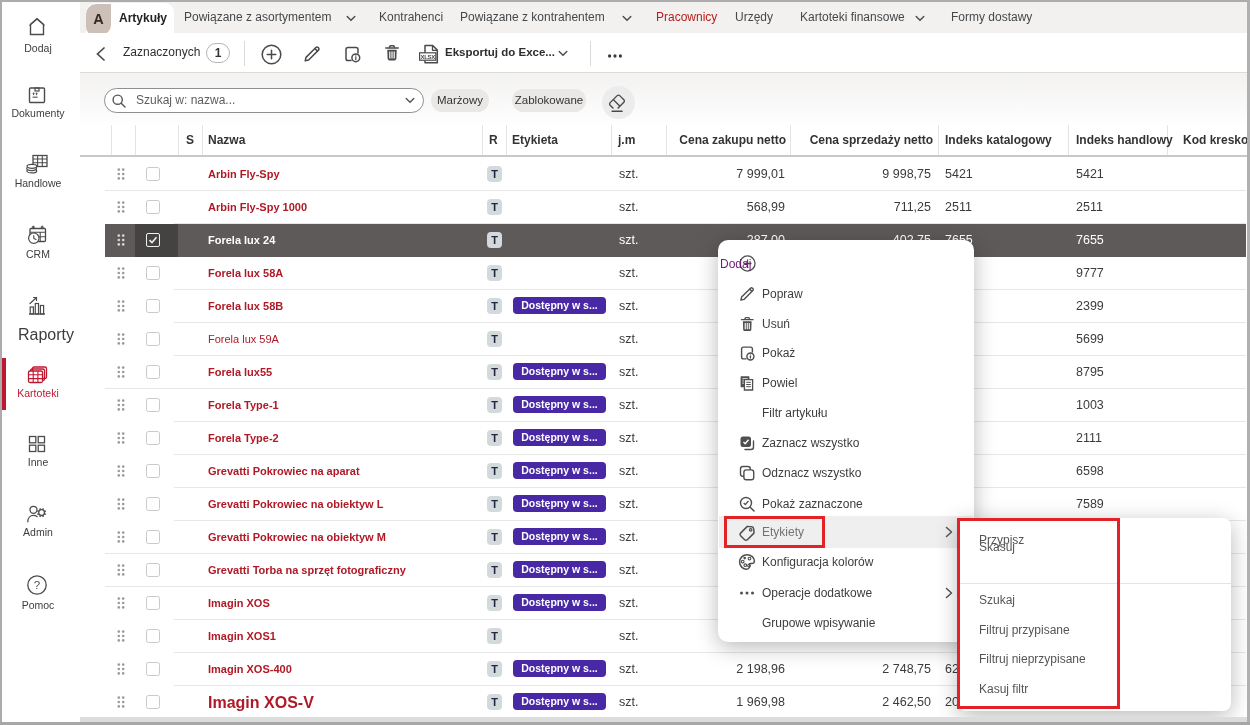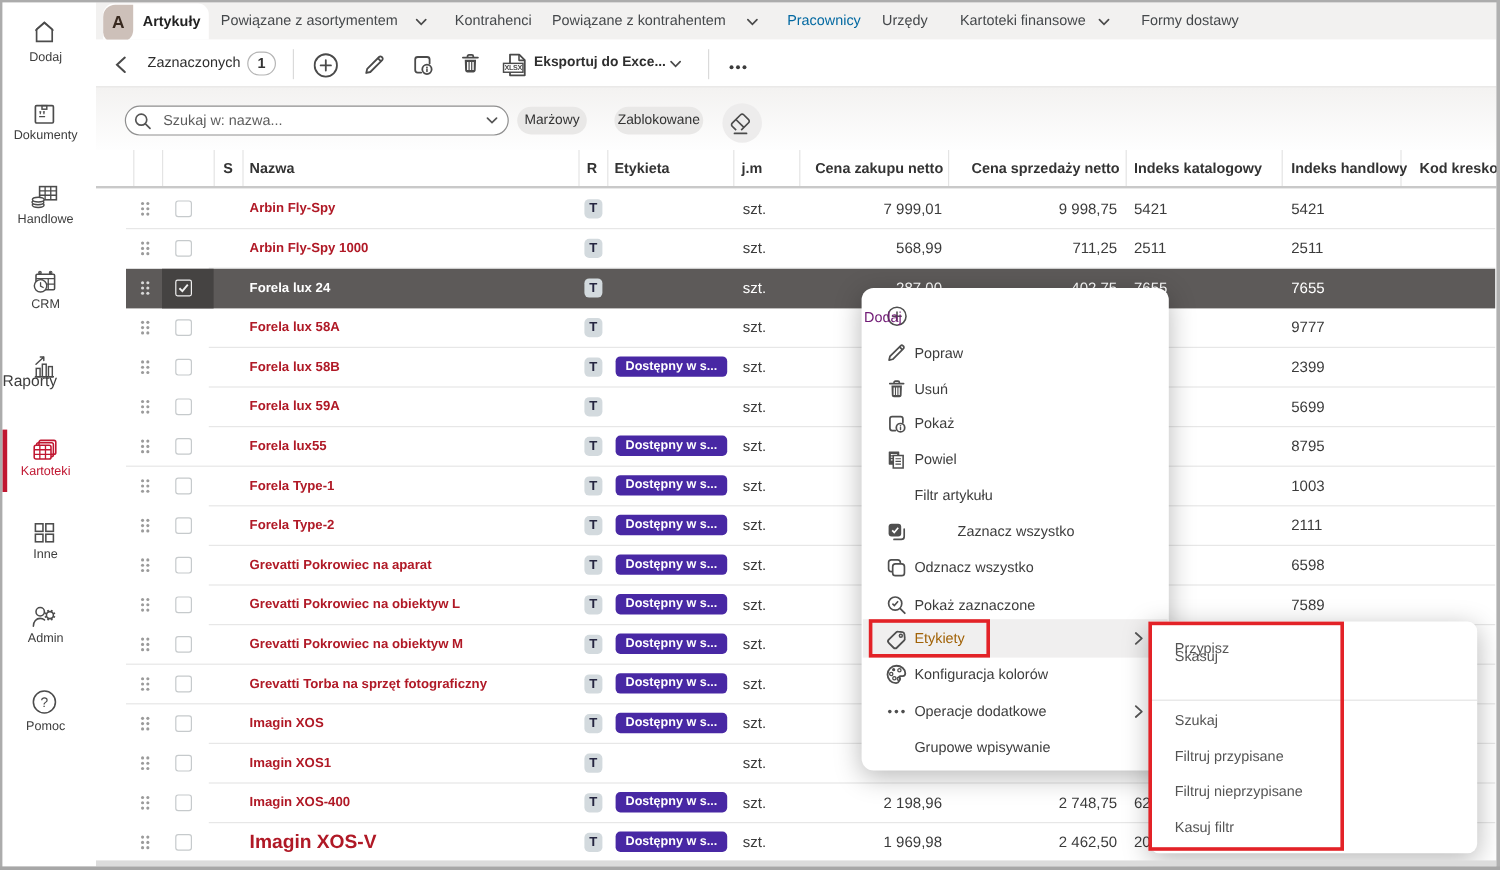--- a/index.html
+++ b/index.html
@@ -19,21 +19,21 @@
 <div class="abs" style="left:119px;top:3px;height:31px;line-height:31px;font-size:12px;font-weight:700;color:#222;">Artykuły</div>
 <div class="abs" style="left:184px;top:2px;height:31px;line-height:31px;font-size:12px;color:#45484b;font-weight:400;">Powiązane z asortymentem</div>
 <svg class="abs" style="left:346px;top:15px" width="10" height="7" viewBox="0 0 10 7">
     <path d="M1.2 1.4 L5 5.2 L8.8 1.4" fill="none" stroke="#4a4a4a" stroke-width="1.4" stroke-linecap="round"></path>
   </svg>
 <div class="abs" style="left:379px;top:2px;height:31px;line-height:31px;font-size:12px;color:#45484b;font-weight:400;">Kontrahenci</div>
 <div class="abs" style="left:460px;top:2px;height:31px;line-height:31px;font-size:12px;color:#45484b;font-weight:400;">Powiązane z kontrahentem</div>
 <svg class="abs" style="left:622px;top:15px" width="10" height="7" viewBox="0 0 10 7">
     <path d="M1.2 1.4 L5 5.2 L8.8 1.4" fill="none" stroke="#4a4a4a" stroke-width="1.4" stroke-linecap="round"></path>
   </svg>
-<div class="abs" style="left:656px;top:2px;height:31px;line-height:31px;font-size:12px;color:#0369a1;font-weight:400;">Pracownicy</div>
+<div class="abs" style="left:656px;top:2px;height:31px;line-height:31px;font-size:12px;color:#b91c1c;font-weight:400;">Pracownicy</div>
 <div class="abs" style="left:735px;top:2px;height:31px;line-height:31px;font-size:12px;color:#45484b;font-weight:400;">Urzędy</div>
 <div class="abs" style="left:800px;top:2px;height:31px;line-height:31px;font-size:12px;color:#45484b;font-weight:400;">Kartoteki finansowe</div>
 <svg class="abs" style="left:915px;top:15px" width="10" height="7" viewBox="0 0 10 7">
     <path d="M1.2 1.4 L5 5.2 L8.8 1.4" fill="none" stroke="#4a4a4a" stroke-width="1.4" stroke-linecap="round"></path>
   </svg>
 <div class="abs" style="left:951px;top:2px;height:31px;line-height:31px;font-size:12px;color:#45484b;font-weight:400;">Formy dostawy</div>
 <div class="abs" style="left:80px;top:33px;width:1167px;height:39px;background:#fff;"></div>
 <div class="abs" style="left:80px;top:72px;width:1167px;height:1px;background:#dcdbda;"></div>
 <div class="abs" style="left:80px;top:73px;width:1167px;height:52px;background:linear-gradient(#f3f2f1,#fefefe);"></div>
 <svg class="abs" style="left:94px;top:46px" width="14" height="16" viewBox="0 0 14 16">
@@ -206,21 +206,21 @@
 <svg class="abs" style="left:116px;top:332px" width="10" height="14" viewBox="0 0 10 14">
     <circle cx="2.8" cy="2.5999999999999996" r="1.3" fill="#9b9b9b"></circle>
     <circle cx="7.2" cy="2.5999999999999996" r="1.3" fill="#9b9b9b"></circle>
     <circle cx="2.8" cy="7" r="1.3" fill="#9b9b9b"></circle>
     <circle cx="7.2" cy="7" r="1.3" fill="#9b9b9b"></circle>
     <circle cx="2.8" cy="11.4" r="1.3" fill="#9b9b9b"></circle>
     <circle cx="7.2" cy="11.4" r="1.3" fill="#9b9b9b"></circle>
   </svg>
 <div class="abs" style="left:146px;top:332px;width:14px;height:14px;border:1.2px solid #c6cacc;border-radius:2.5px;background:#fff;"></div>
 <div class="abs" style="left:174px;top:355px;width:1072px;height:1px;background:#e7e7e7;"></div>
-<div class="abs" style="left:208px;top:323px;height:33px;line-height:33px;font-size:11px;font-weight:700;color:#b01926;white-space:nowrap;">Forela lux 59A</div>
+<div class="abs" style="left:208px;top:323px;height:33px;line-height:33px;font-size:11px;font-weight:400;color:#b01926;white-space:nowrap;">Forela lux 59A</div>
 <div class="abs" style="left:487px;top:331px;width:15px;height:16px;background:#d3dade;border-radius:4px;text-align:center;line-height:16px;font-size:11px;font-weight:700;color:#252540;">T</div>
 <div class="abs" style="left:619px;top:323px;height:33px;line-height:33px;font-size:12.5px;color:#3b3b3b;">szt.</div>
 <div class="abs" style="left:1076px;top:323px;height:33px;line-height:33px;font-size:12.5px;color:#3b3b3b;">5699</div>
 <svg class="abs" style="left:116px;top:365px" width="10" height="14" viewBox="0 0 10 14">
     <circle cx="2.8" cy="2.5999999999999996" r="1.3" fill="#9b9b9b"></circle>
     <circle cx="7.2" cy="2.5999999999999996" r="1.3" fill="#9b9b9b"></circle>
     <circle cx="2.8" cy="7" r="1.3" fill="#9b9b9b"></circle>
     <circle cx="7.2" cy="7" r="1.3" fill="#9b9b9b"></circle>
     <circle cx="2.8" cy="11.4" r="1.3" fill="#9b9b9b"></circle>
     <circle cx="7.2" cy="11.4" r="1.3" fill="#9b9b9b"></circle>
@@ -426,21 +426,21 @@
   </div>
 <div class="abs" style="left:762px;top:368px;height:30px;line-height:30px;font-size:12px;color:#3d3d3d;z-index:22;white-space:nowrap;">Powiel</div>
 <div class="abs" style="left:762px;top:398px;height:30px;line-height:30px;font-size:12px;color:#3d3d3d;z-index:22;white-space:nowrap;text-align:center;">Filtr artykułu</div>
 <div style="z-index:22;position:absolute;">
     <svg class="abs" style="left:738px;top:434px" width="18" height="18" viewBox="0 0 18 18">
       <rect x="2.5" y="2.5" width="10.5" height="10.5" rx="2.5" fill="#4f4f4f"></rect>
       <path d="M5.5 8 L7.2 9.7 L10.5 5.8" fill="none" stroke="#fff" stroke-width="1.4"></path>
       <path d="M15.5 7 V13 C15.5 14.4 14.4 15.5 13 15.5 H7" fill="none" stroke="#4f4f4f" stroke-width="1.4" stroke-linecap="round"></path>
     </svg>
   </div>
-<div class="abs" style="left:762px;top:428px;height:30px;line-height:30px;font-size:12px;color:#3d3d3d;z-index:22;white-space:nowrap;margin-left:36px;">Zaznacz wszystko</div>
+<div class="abs" style="left:762px;top:428px;height:30px;line-height:30px;font-size:12px;color:#3d3d3d;z-index:22;white-space:nowrap;">Zaznacz wszystko</div>
 <div style="z-index:22;position:absolute;">
     <svg class="abs" style="left:738px;top:464px" width="18" height="18" viewBox="0 0 18 18">
       <rect x="2.5" y="2.5" width="9.8" height="9.8" rx="2.3" fill="none" stroke="#4f4f4f" stroke-width="1.4"></rect>
       <rect x="5.9" y="5.9" width="9.8" height="9.8" rx="2.3" fill="#fff" stroke="#4f4f4f" stroke-width="1.4"></rect>
     </svg>
   </div>
 <div class="abs" style="left:762px;top:458px;height:30px;line-height:30px;font-size:12px;color:#3d3d3d;z-index:22;white-space:nowrap;">Odznacz wszystko</div>
 <div style="z-index:22;position:absolute;">
     <svg class="abs" style="left:738px;top:494.5px" width="18" height="18" viewBox="0 0 18 18">
       <circle cx="8" cy="8" r="5.5" fill="none" stroke="#4f4f4f" stroke-width="1.4"></circle>
@@ -448,21 +448,21 @@
       <path d="M5.7 8 L7.3 9.6 L10.4 6" fill="none" stroke="#4f4f4f" stroke-width="1.3"></path>
     </svg>
   </div>
 <div class="abs" style="left:762px;top:488.5px;height:30px;line-height:30px;font-size:12px;color:#3d3d3d;z-index:22;white-space:nowrap;">Pokaż zaznaczone</div>
 <div style="z-index:22;position:absolute;">
     <svg class="abs" style="left:737px;top:523px" width="20" height="19" viewBox="0 0 20 19">
       <path d="M3.6 10.1 L9.8 3.9 C10.2 3.5 10.8 3.3 11.4 3.4 L14.9 3.8 C15.8 3.9 16.5 4.6 16.6 5.5 L17 9 C17.1 9.6 16.9 10.2 16.5 10.6 L10.3 16.8 C9.6 17.5 8.4 17.5 7.7 16.8 L3.6 12.7 C2.9 12 2.9 10.8 3.6 10.1 Z" fill="none" stroke="#4f4f4f" stroke-width="1.5"></path>
       <circle cx="13.7" cy="6.8" r="1.25" fill="none" stroke="#4f4f4f" stroke-width="1.2"></circle>
     </svg>
   </div>
-<div class="abs" style="left:762px;top:517px;height:30px;line-height:30px;font-size:12px;color:#a16207;z-index:22;white-space:nowrap;">Etykiety</div>
+<div class="abs" style="left:762px;top:517px;height:30px;line-height:30px;font-size:12px;color:#737373;z-index:22;white-space:nowrap;">Etykiety</div>
 <div style="z-index:22;position:absolute;">
     <svg class="abs" style="left:738px;top:553px" width="18" height="18" viewBox="0 0 18 18">
       <path d="M9 1.8 C13.2 1.8 16.4 4.7 16.4 8.1 C16.4 9.6 15.4 10.4 14.2 10.4 L12.3 10.4 C11.4 10.4 11 11.2 11.5 12 C12.1 13 11.5 16.2 8.7 16.2 C4.7 16.2 1.6 13 1.6 9 C1.6 5 4.9 1.8 9 1.8 Z" fill="none" stroke="#4f4f4f" stroke-width="1.5"></path>
       <circle cx="6.7" cy="5.1" r="1.35" fill="#4f4f4f"></circle>
       <circle cx="11.5" cy="5.6" r="1.35" fill="none" stroke="#4f4f4f" stroke-width="1.1"></circle>
       <circle cx="4.7" cy="8.6" r="1.35" fill="none" stroke="#4f4f4f" stroke-width="1.1"></circle>
       <circle cx="7.3" cy="12.2" r="1.35" fill="none" stroke="#4f4f4f" stroke-width="1.1"></circle>
       <circle cx="11" cy="12.6" r="1.35" fill="none" stroke="#4f4f4f" stroke-width="1.1"></circle>
     </svg>
   </div>
@@ -535,21 +535,21 @@
 <div class="abs" style="left:2px;top:247.5px;width:72px;text-align:center;font-size:10.5px;color:#3d3d3d;z-index:41;">CRM</div>
 <div class="abs" style="left:24px;top:293px;z-index:41;">
     <svg width="26" height="26" viewBox="0 0 26 26">
       <path d="M5 21 H21" stroke="#4c4c4c" stroke-width="1.3"></path>
       <rect x="6.2" y="14" width="3.2" height="7" fill="none" stroke="#4c4c4c" stroke-width="1.2"></rect>
       <rect x="11.3" y="10.5" width="3.2" height="10.5" fill="none" stroke="#4c4c4c" stroke-width="1.2"></rect>
       <rect x="16.4" y="12.5" width="3.2" height="8.5" fill="none" stroke="#4c4c4c" stroke-width="1.2"></rect>
       <path d="M6 10.5 L12.5 4.5 M12.5 4.5 H9.6 M12.5 4.5 V7.4" fill="none" stroke="#4c4c4c" stroke-width="1.2" stroke-linecap="round" stroke-linejoin="round"></path>
     </svg>
   </div>
-<div class="abs" style="left:2px;top:310px;width:72px;text-align:left;font-size:13px;color:#3d3d3d;z-index:41;">Raporty</div>
+<div class="abs" style="left:2px;top:326px;width:72px;text-align:right;font-size:16px;color:#3d3d3d;z-index:41;">Raporty</div>
 <div class="abs" style="left:24px;top:362px;z-index:41;">
     <svg width="27" height="27" viewBox="0 0 27 27">
       <rect x="8.5" y="5" width="14" height="11.5" rx="1.5" fill="none" stroke="#c01731" stroke-width="1.3"></rect>
       <rect x="6.5" y="7" width="14" height="11.5" rx="1.5" fill="none" stroke="#c01731" stroke-width="1.3"></rect>
       <rect x="4.5" y="9" width="14" height="11.5" rx="1.5" fill="#fff" stroke="#c01731" stroke-width="1.3"></rect>
       <path d="M4.5 12.8 H18.5 M4.5 16.6 H18.5 M9.2 9 V20.5 M13.9 9 V20.5" stroke="#c01731" stroke-width="1.1"></path>
     </svg>
   </div>
 <div class="abs" style="left:2px;top:387px;width:72px;text-align:center;font-size:10.5px;color:#c01731;z-index:41;">Kartoteki</div>
 <div class="abs" style="left:25px;top:432px;z-index:41;">

